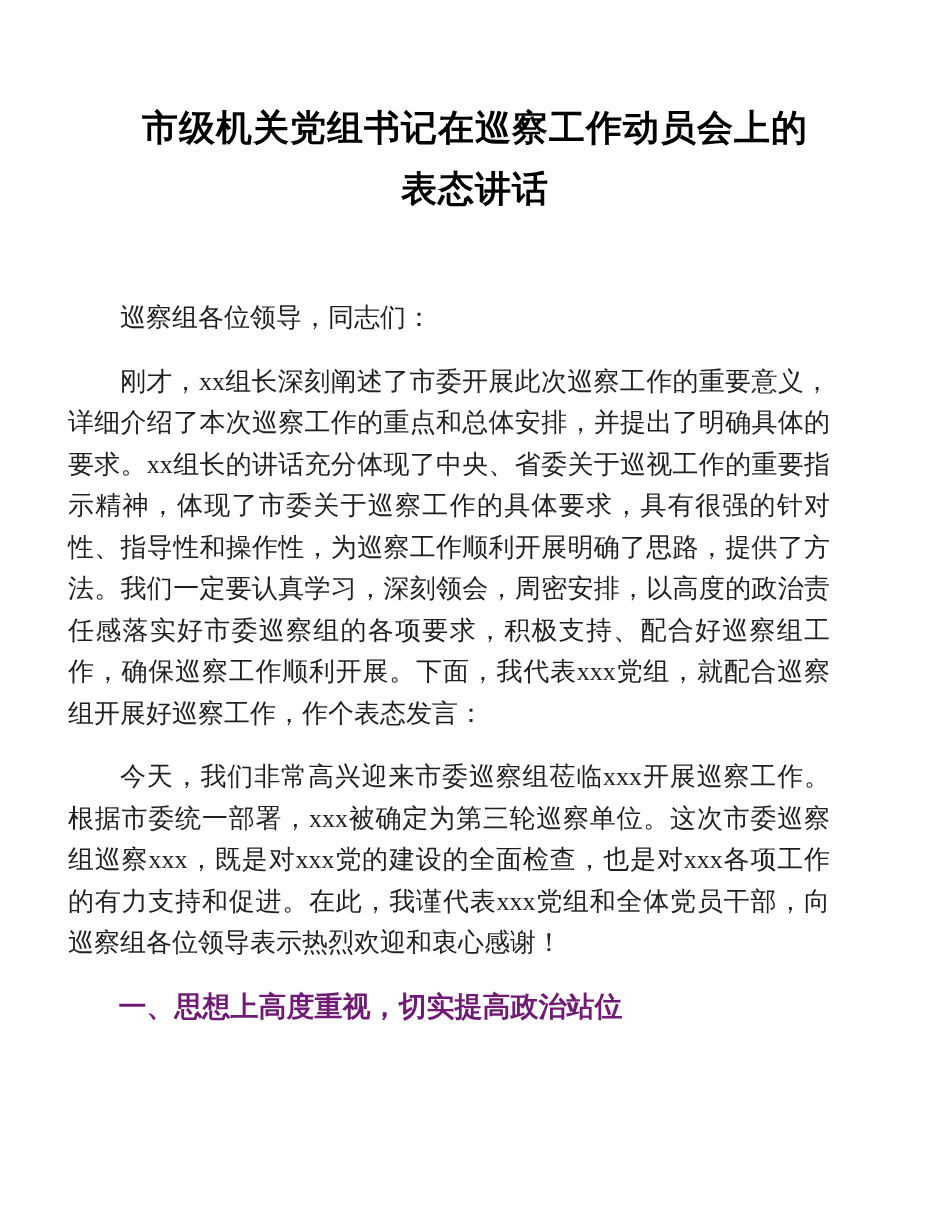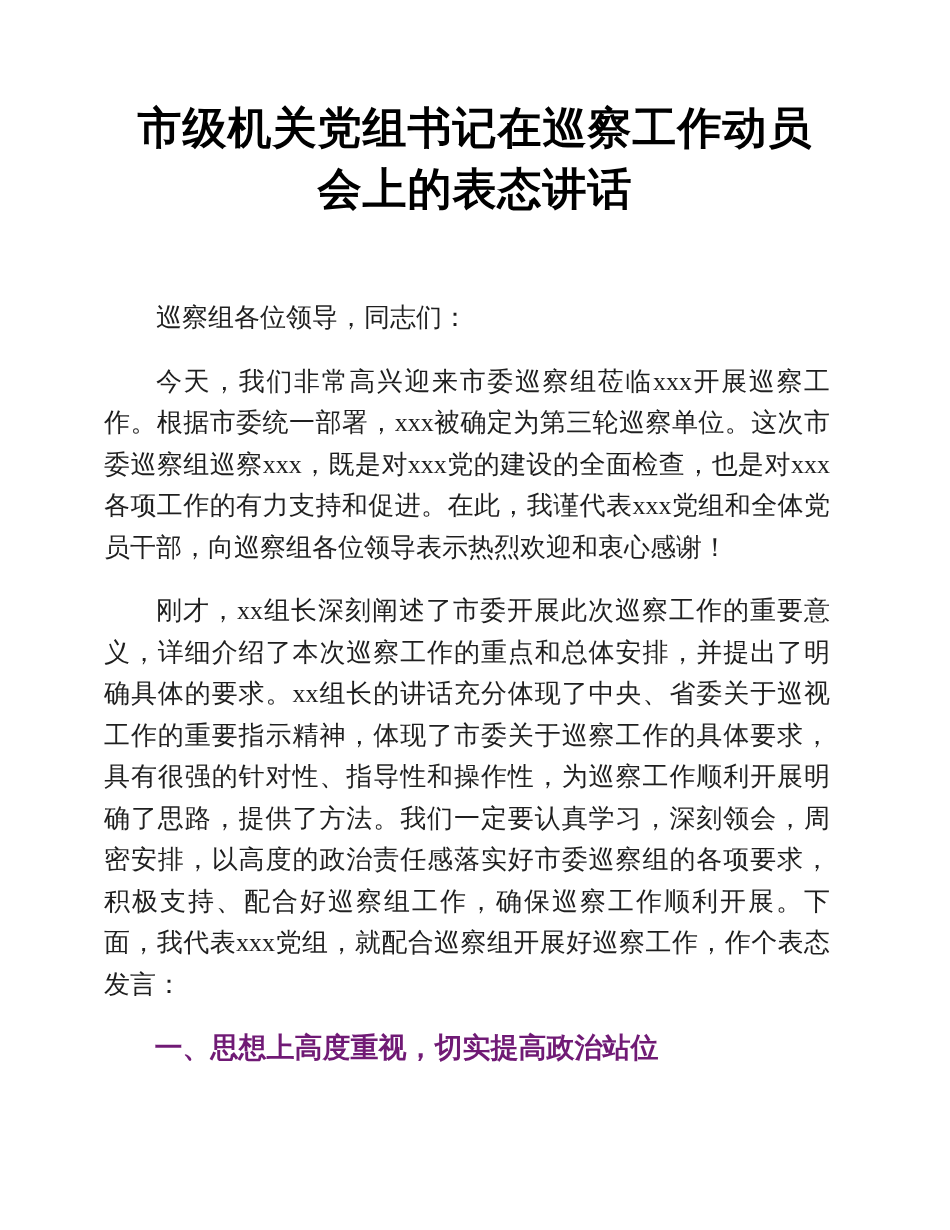--- a/index.html
+++ b/index.html
@@ -16,28 +16,28 @@
     box-sizing: border-box;
     padding-top: 98px;
     overflow: hidden;
   }
   .title {
     max-width: 690px;
     margin: 0 auto 77px auto;
     text-align: center;
     font-family: "Liberation Serif", "DejaVu Serif", serif;
     font-weight: bold;
-    font-size: 44px;
+    font-size: 36px;
     line-height: 61px;
     letter-spacing: 1px;
     color: #000000;
   }
   .body-block {
     box-sizing: border-box;
-    padding: 0 120px 0 104px;
+    padding: 0 120px 0 68px;
     font-family: "Liberation Serif", "DejaVu Serif", serif;
     font-size: 26px;
     line-height: 41.5px;
     color: #1f1f1f;
   }
   .salutation {
     margin: 0 0 22px 0;
     text-indent: 2em;
   }
   .para {
@@ -59,20 +59,20 @@
 <body>
 
 <div class="page">
 
   <h1 class="title">市级机关党组书记在巡察工作动员会上的表态讲话</h1>
 
   <div class="body-block">
 
     <p class="salutation">巡察组各位领导，同志们：</p>
 
+    <p class="para">刚才，xx组长深刻阐述了市委开展此次巡察工作的重要意义，详细介绍了本次巡察工作的重点和总体安排，并提出了明确具体的要求。xx组长的讲话充分体现了中央、省委关于巡视工作的重要指示精神，体现了市委关于巡察工作的具体要求，具有很强的针对性、指导性和操作性，为巡察工作顺利开展明确了思路，提供了方法。我们一定要认真学习，深刻领会，周密安排，以高度的政治责任感落实好市委巡察组的各项要求，积极支持、配合好巡察组工作，确保巡察工作顺利开展。下面，我代表xxx党组，就配合巡察组开展好巡察工作，作个表态发言：</p>
+
     <p class="para">今天，我们非常高兴迎来市委巡察组莅临xxx开展巡察工作。根据市委统一部署，xxx被确定为第三轮巡察单位。这次市委巡察组巡察xxx，既是对xxx党的建设的全面检查，也是对xxx各项工作的有力支持和促进。在此，我谨代表xxx党组和全体党员干部，向巡察组各位领导表示热烈欢迎和衷心感谢！</p>
-
-    <p class="para">刚才，xx组长深刻阐述了市委开展此次巡察工作的重要意义，详细介绍了本次巡察工作的重点和总体安排，并提出了明确具体的要求。xx组长的讲话充分体现了中央、省委关于巡视工作的重要指示精神，体现了市委关于巡察工作的具体要求，具有很强的针对性、指导性和操作性，为巡察工作顺利开展明确了思路，提供了方法。我们一定要认真学习，深刻领会，周密安排，以高度的政治责任感落实好市委巡察组的各项要求，积极支持、配合好巡察组工作，确保巡察工作顺利开展。下面，我代表xxx党组，就配合巡察组开展好巡察工作，作个表态发言：</p>
 
     <h2 class="heading">一、思想上高度重视，切实提高政治站位</h2>
 
   </div>
 </div>
 
 </body></html>

